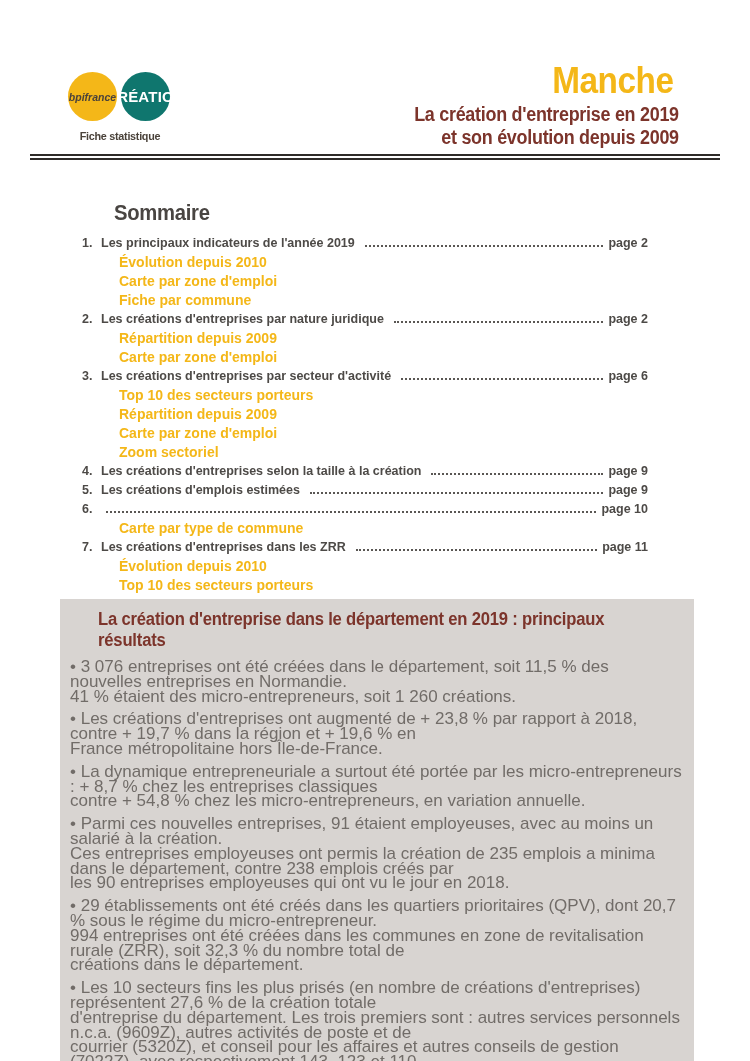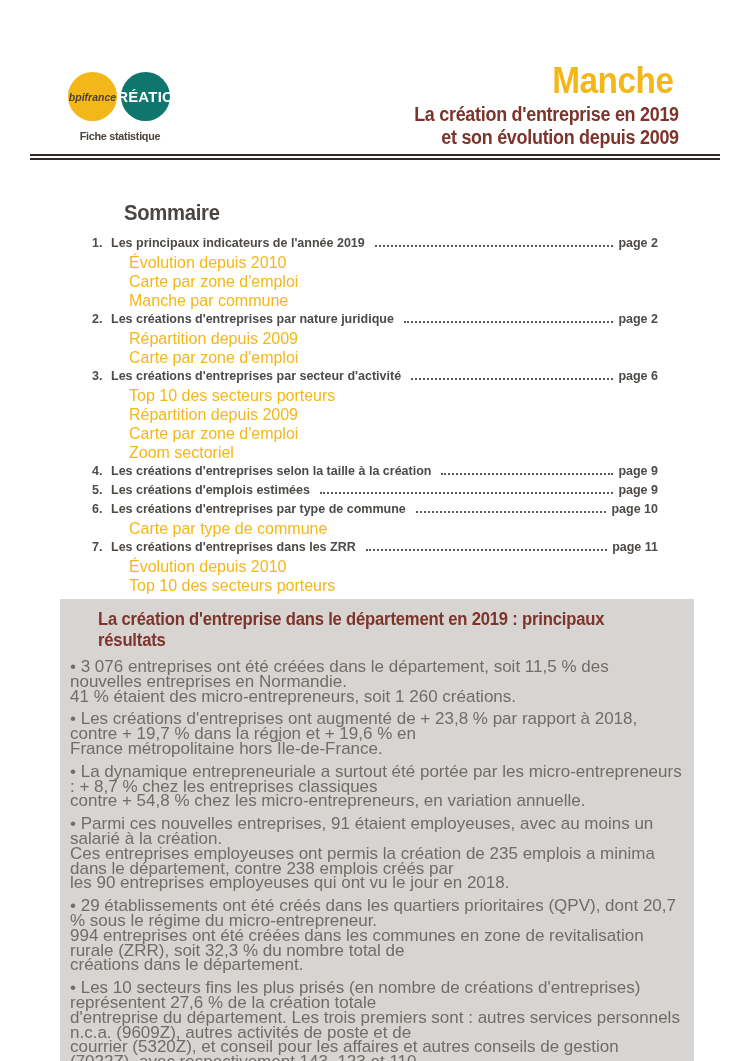--- a/index.html
+++ b/index.html
@@ -41,40 +41,40 @@
   .subtitle{
     color:var(--dark-red);font-weight:bold;font-size:19.5px;line-height:23px;
     letter-spacing:-.3px;transform:scaleX(.92);transform-origin:center;
     margin-top:3px;
   }
   .rule{
     position:absolute;left:30px;right:30px;top:154px;height:6px;
     border-top:2px solid #2E2B29;border-bottom:2px solid #2E2B29;
   }
   
-  .sommaire{position:absolute;left:82px;top:200px;width:566px;margin-left:10px;}
+  .sommaire{position:absolute;left:82px;top:200px;width:566px;}
   .sommaire-heading{
     color:#494542;font-size:22px;font-weight:bold;
     letter-spacing:-.3px;transform:scaleX(.92);transform-origin:left;
     margin:0 0 8px 32px;
   }
   .toc-item{
     display:flex;align-items:baseline;
     font-size:12.5px;font-weight:bold;color:var(--dark-gray);
     line-height:19px;white-space:nowrap;
   }
   .toc-num{width:19px;flex:none;}
   .toc-label{flex:none;padding-right:5px;}
   .toc-leader{
     flex:1;height:11px;margin:0 5px;
     border-bottom:2px dotted #5A5754;
   }
   .toc-page{flex:none;}
   .toc-sub{
-    color:var(--yellow);font-size:16px;font-weight:normal;
+    color:var(--yellow);font-size:14px;font-weight:bold;
     line-height:19px;margin-left:37px;
   }
   
   .results-box{
     position:absolute;left:60px;top:599px;width:634px;min-height:386px;
     background:var(--box-bg);
     padding:8px 12px 8px 8px;
   }
   .box-title{
     color:var(--dark-red);font-size:17.5px;font-weight:bold;
@@ -116,21 +116,21 @@
   <div class="sommaire-heading">Sommaire</div>
   <div id="toc-list">
       <div class="toc-item">
         <span class="toc-num">1.</span>
         <span class="toc-label">Les principaux indicateurs de l'année 2019</span>
         <span class="toc-leader"></span>
         <span class="toc-page">page 2</span>
       </div>
       <div class="toc-sub">Évolution depuis 2010</div>
       <div class="toc-sub">Carte par zone d'emploi</div>
-      <div class="toc-sub">Manche par commune</div>
+      <div class="toc-sub">Fiche par commune</div>
       <div class="toc-item">
         <span class="toc-num">2.</span>
         <span class="toc-label">Les créations d'entreprises par nature juridique</span>
         <span class="toc-leader"></span>
         <span class="toc-page">page 2</span>
       </div>
       <div class="toc-sub">Répartition depuis 2009</div>
       <div class="toc-sub">Carte par zone d'emploi</div>
       <div class="toc-item">
         <span class="toc-num">3.</span>
@@ -149,21 +149,20 @@
         <span class="toc-page">page 9</span>
       </div>
       <div class="toc-item">
         <span class="toc-num">5.</span>
         <span class="toc-label">Les créations d'emplois estimées</span>
         <span class="toc-leader"></span>
         <span class="toc-page">page 9</span>
       </div>
       <div class="toc-item">
         <span class="toc-num">6.</span>
-        <span class="toc-label">Les créations d'entreprises par type de commune</span>
         <span class="toc-leader"></span>
         <span class="toc-page">page 10</span>
       </div>
       <div class="toc-sub">Carte par type de commune</div>
       <div class="toc-item">
         <span class="toc-num">7.</span>
         <span class="toc-label">Les créations d'entreprises dans les ZRR</span>
         <span class="toc-leader"></span>
         <span class="toc-page">page 11</span>
       </div>

